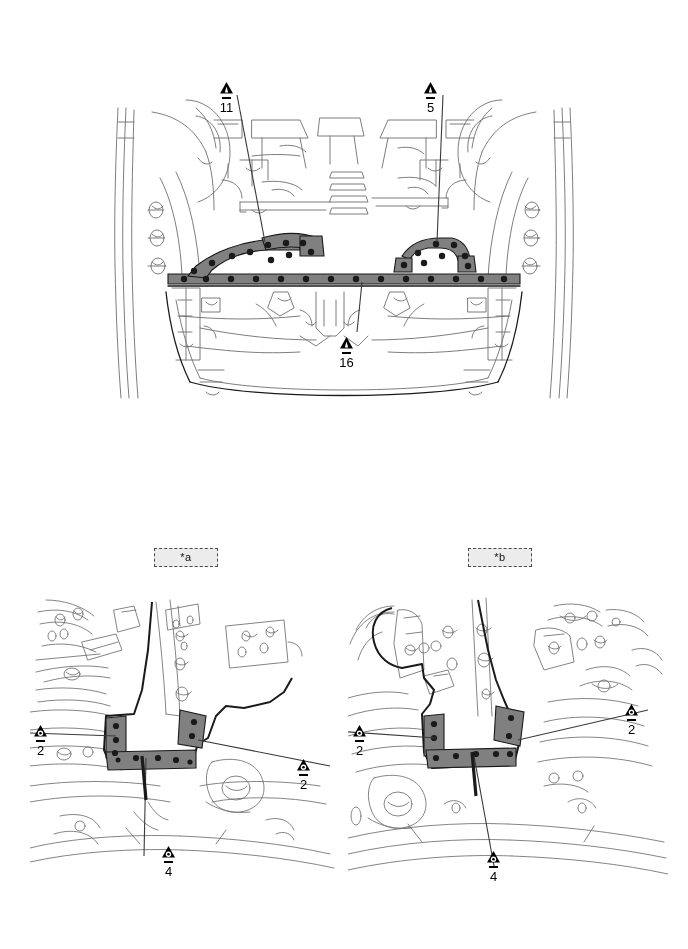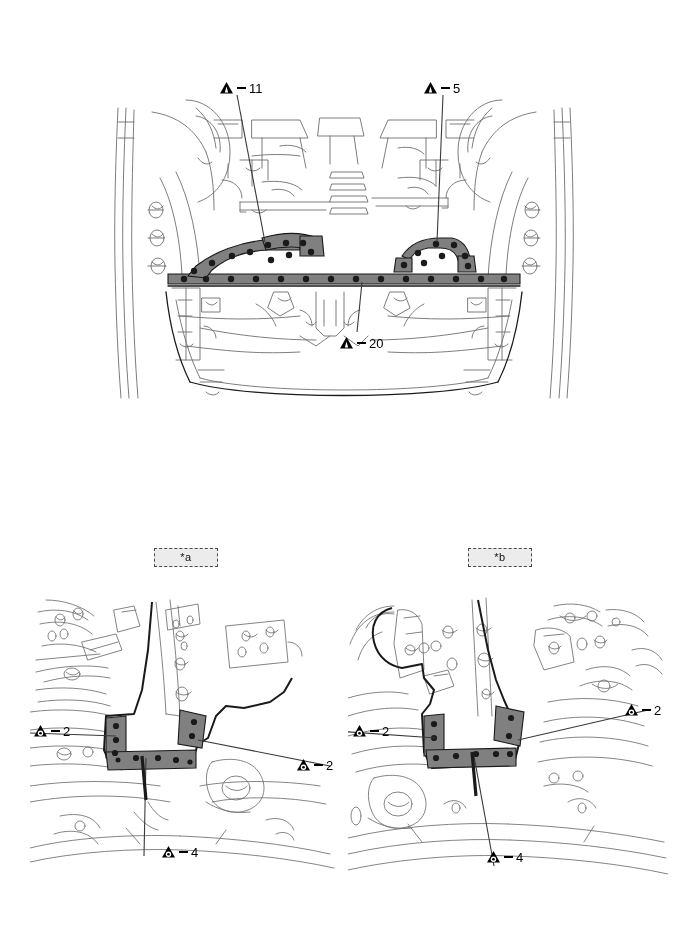--- a/index.html
+++ b/index.html
@@ -55,20 +55,21 @@
   
   .callout {
     position: absolute;
     display: flex;
     align-items: center;
     gap: 2px;
     font-size: 13px;
     color: #000000;
     white-space: nowrap;
     font-family: "Liberation Sans", sans-serif;
+    flex-direction: column;
   }
   .callout .mark-icon { display: block; }
   .callout .dash {
     display: inline-block;
     width: 9px;
     height: 1.6px;
     background: #000000;
     margin: 0 1px;
   }
   .callout .num {
@@ -604,21 +605,21 @@
     <span class="dash"></span>
     <span class="num">5</span>
   </div>
 
   <div class="callout" id="callout-16">
     <svg class="mark-icon" width="15" height="14" viewBox="0 0 15 14">
       <path d="M7.5 1 L 14 12.6 L 1 12.6 Z" fill="#000000"></path>
       <path d="M7.5 5.6 L 9.2 11.4 L 5.8 11.4 Z" fill="#ffffff"></path>
     </svg>
     <span class="dash"></span>
-    <span class="num">20</span>
+    <span class="num">16</span>
   </div>
 
   <div class="callout" id="callout-a-left">
     <svg class="mark-icon" width="15" height="14" viewBox="0 0 15 14">
       <path d="M7.5 1 L 14 12.6 L 1 12.6 Z" fill="#000000"></path>
       <circle cx="7.5" cy="9.2" r="2.7" fill="#ffffff"></circle>
       <circle cx="7.5" cy="9.2" r="1.3" fill="#000000"></circle>
     </svg>
     <span class="dash"></span>
     <span class="num">2</span>

